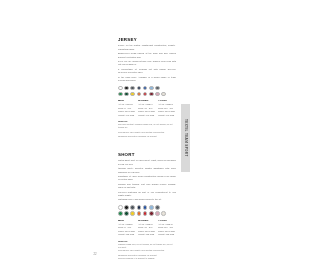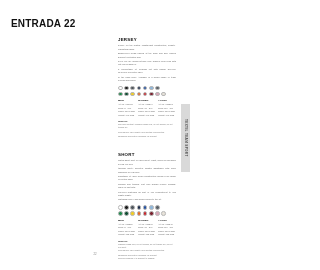--- a/index.html
+++ b/index.html
@@ -101,21 +101,20 @@
     position:absolute;left:0;right:0;top:252px;
     text-align:center;
     font-size:2.8px;color:#8a8a8a;
   }
 </style>
 </head>
 <body>
 
 <div class="page">
 
-  <div class="page-title">ENTRADA 22</div>
 
   <div class="side-tab">
     <span>TEXTIL TEAM SPORT</span>
   </div>
 
   <div class="col block-jersey">
     <div class="sec-head">JERSEY</div>
 
     <div class="body-copy">
       <p>Jersey for the match. Lightweight construction, climate-regulating fabric.</p>

